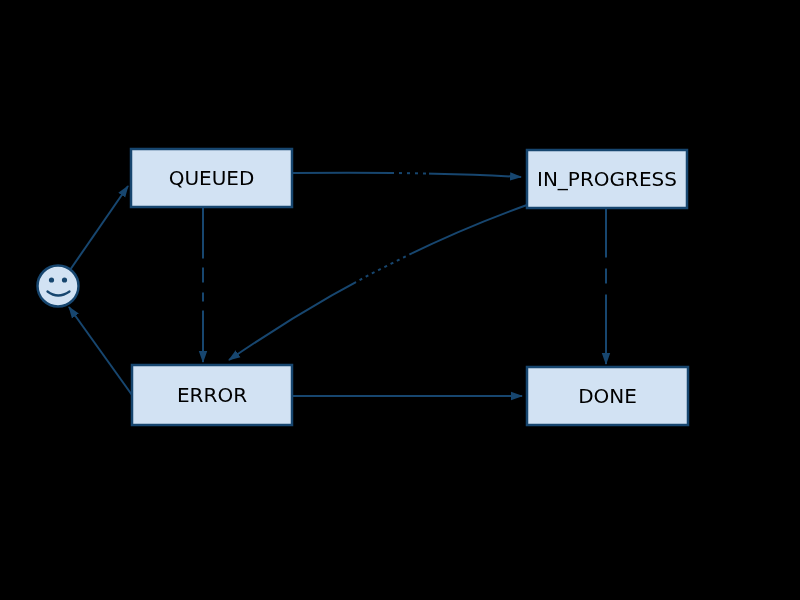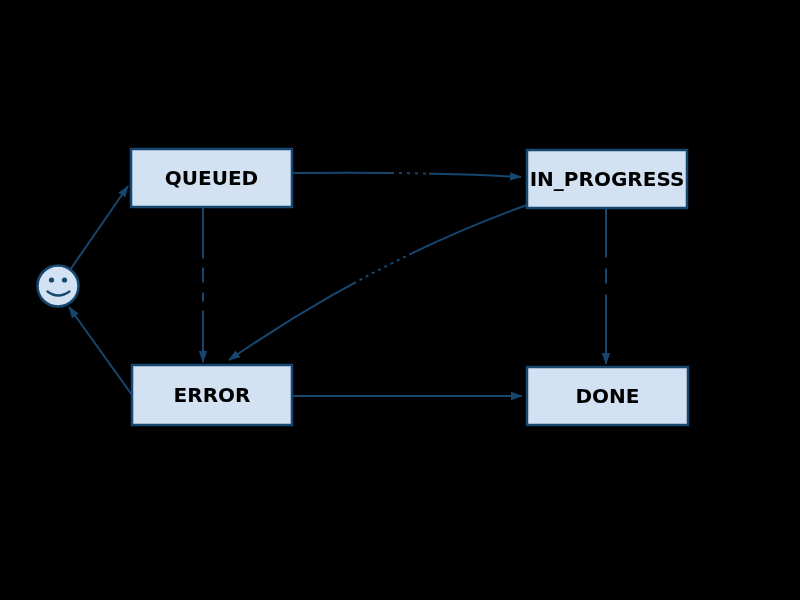--- a/index.html
+++ b/index.html
@@ -2,21 +2,21 @@
 <html style="--bg: #000000; --node-fill: #d2e2f3; --node-border: #17466f; --edge: #17466f; --node-text: #000000;"><head>
 <meta charset="utf-8">
 <style>
   html,body{margin:0;padding:0;}
   body{
     width:800px;height:600px;
     background:var(--bg,#000);
     font-family:"DejaVu Sans","Liberation Sans",sans-serif;
     overflow:hidden;
   }
-  .stage{position:relative;width:800px;height:600px;background:var(--bg,#000);font-weight:bold;}
+  .stage{position:relative;width:800px;height:600px;background:var(--bg,#000);}
   svg{position:absolute;left:0;top:0;}
   .edge{stroke:var(--edge,#17466f);stroke-width:2;fill:none;}
   .edge-label-mask{stroke:var(--bg,#000);fill:var(--bg,#000);}
   .node-rect{fill:var(--node-fill,#d2e2f3);stroke:var(--node-border,#17466f);stroke-width:2.5;}
   .node-label{
     fill:var(--node-text,#000);
     font-family:"DejaVu Sans","Liberation Sans",sans-serif;
     font-size:20px;
     text-anchor:middle;
   }

